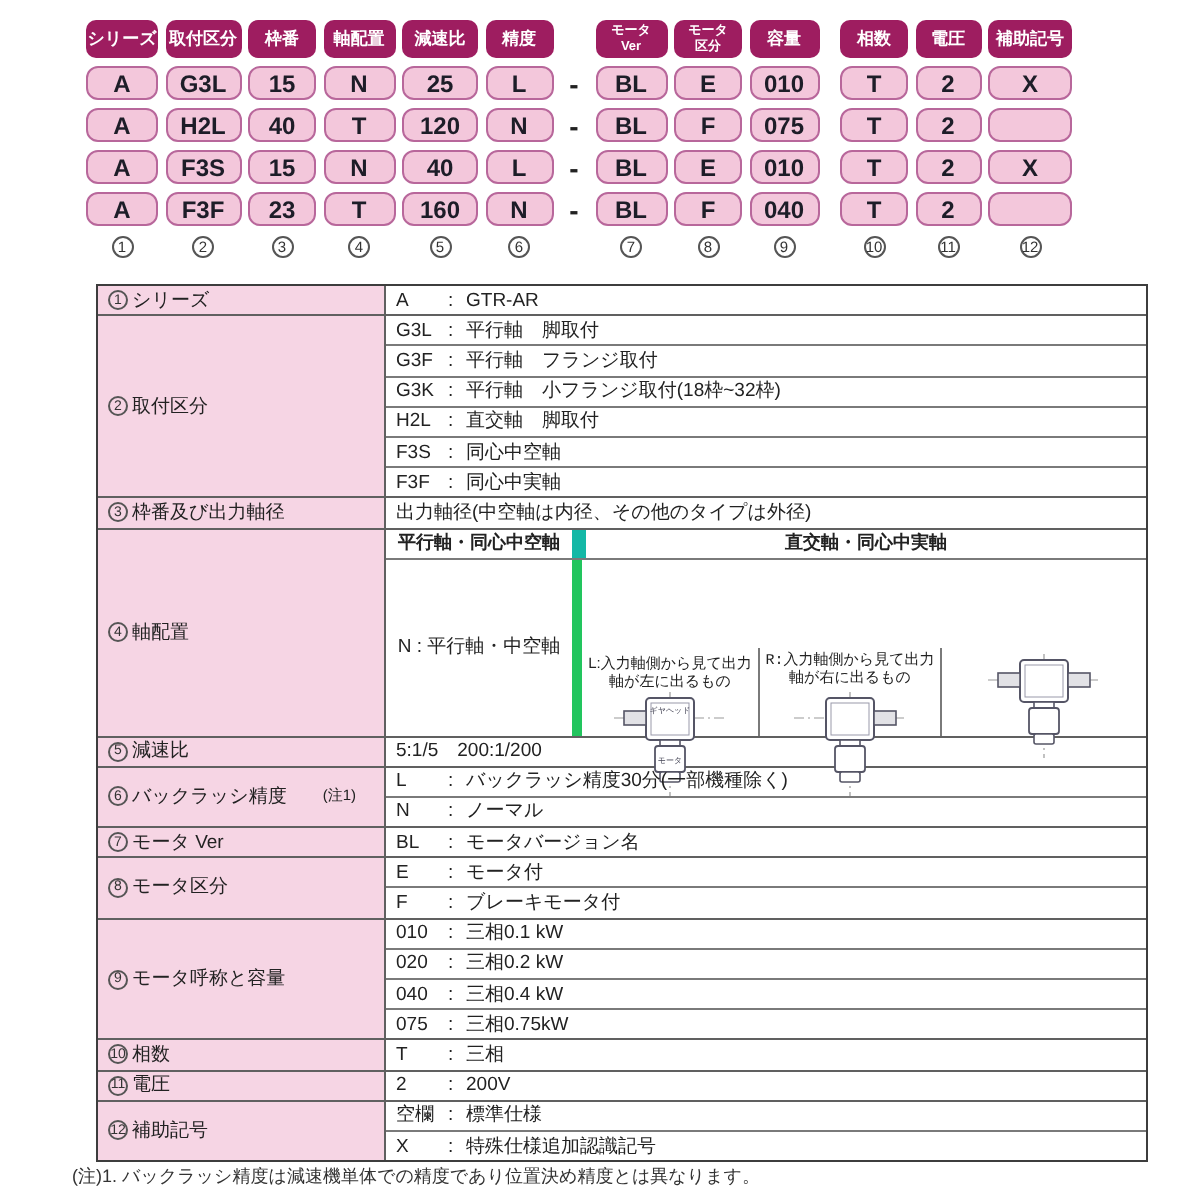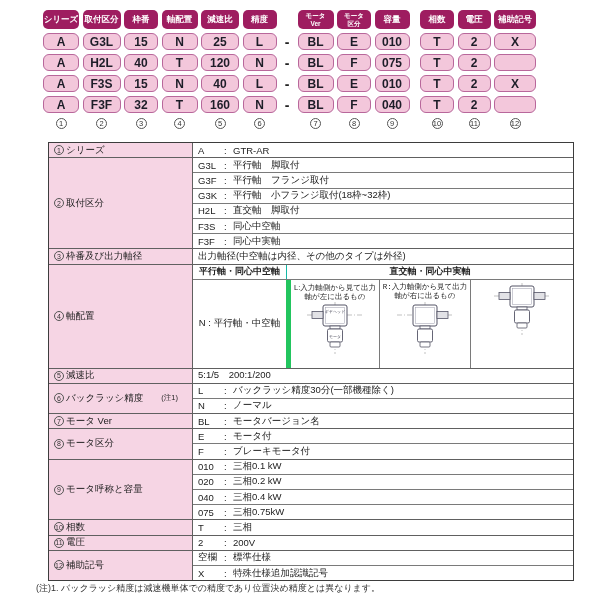--- a/index.html
+++ b/index.html
@@ -48,26 +48,26 @@
   .lab-note{font-size:7.5px;margin-left:16px;}
   .g-content{flex:1;display:flex;flex-direction:column;min-width:0;}
   .item{display:flex;align-items:center;min-height:14.2px;border-top:1px solid #7a7a7a;font-size:9.5px;}
   .item:first-child{border-top:none;}
   .code{width:26px;min-width:26px;margin-left:5px;white-space:nowrap;}
   .colon{width:9px;}
   .desc{flex:1;white-space:nowrap;}
   .desc.nocode{margin-left:5px;}
   
   .shaft-head{display:flex;height:14px;border-bottom:1px solid #7a7a7a;font-size:9px;font-weight:bold;}
-  .sh1{width:93px;min-width:93px;border-right:1px solid #14b8a6;display:flex;align-items:center;justify-content:center;}
+  .sh1{width:93px;min-width:93px;border-right:7px solid #14b8a6;display:flex;align-items:center;justify-content:center;}
   .sh2{flex:1;display:flex;align-items:center;justify-content:center;}
   .shaft-body{display:flex;height:88px;}
   .sb-n{width:93px;min-width:93px;border-right:5px solid #22c55e;display:flex;
     align-items:center;justify-content:center;font-size:9.5px;}
-  .sb-cell{border-right:1px solid #7a7a7a;display:flex;flex-direction:column;align-items:center;padding-top:2px;box-sizing:border-box;}
+  .sb-cell{border-right:1px solid #7a7a7a;display:flex;flex-direction:column;align-items:center;padding-top:2px;box-sizing:border-box;margin-top:44px;}
   .sb-cell.c1{width:89px;}
   .sb-cell.c2{width:91px;font-family:Liberation Mono, monospace;}
   .sb-cell.c3{flex:1;border-right:none;}
   .sb-cap{font-size:7.5px;line-height:1.25;text-align:center;padding:1px 2px 0;}
   .sb-diagram{margin-top:0px;line-height:0;}
   .footnote{position:absolute;left:36px;top:582px;font-size:9px;color:#333;white-space:nowrap;}
 </style>
 </head>
 <body>
 
@@ -96,21 +96,21 @@
         <span class="circ">2</span>
       </div>
     </div>
     <div class="mc-col" style="width: 34px;">
       <div class="mc-header">
         <div>枠番</div>
       </div>
       <div class="mc-val">15</div>
       <div class="mc-val">40</div>
       <div class="mc-val">15</div>
-      <div class="mc-val">32</div>
+      <div class="mc-val">23</div>
       <div class="mc-numrow">
         <span class="circ">3</span>
       </div>
     </div>
     <div class="mc-col" style="width: 36px;">
       <div class="mc-header">
         <div>軸配置</div>
       </div>
       <div class="mc-val">N</div>
       <div class="mc-val">T</div>

